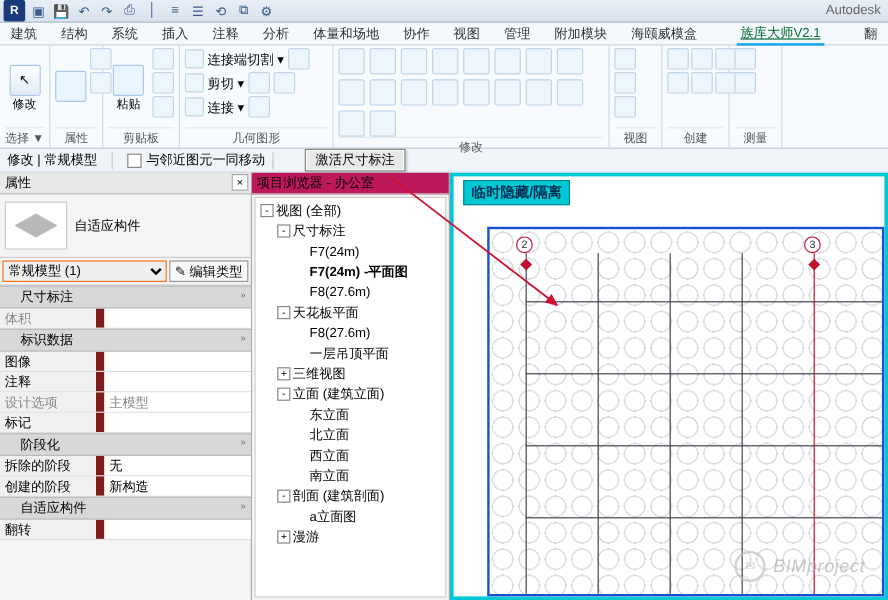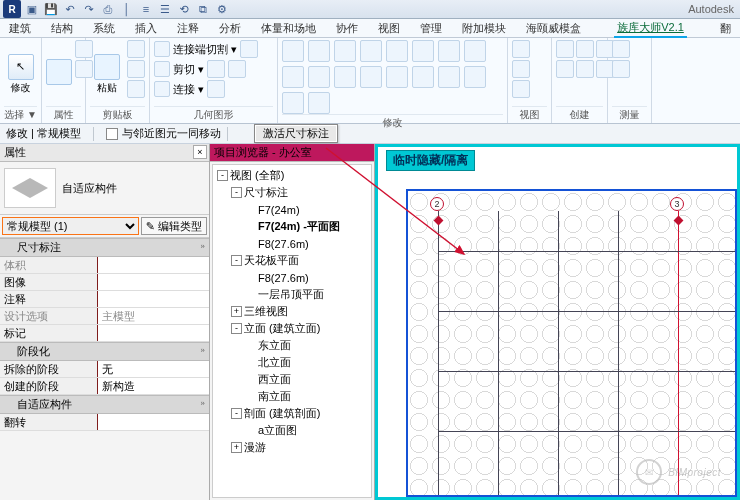--- a/index.html
+++ b/index.html
@@ -42,21 +42,21 @@
 .propcol .close { position: absolute; right: 2px; top: 1px; width: 14px; height: 14px; border: 1px solid #aaa; background: #fff; text-align: center; line-height: 12px; font-size: 9px; cursor: pointer; }
 .typebox { display: flex; align-items: center; gap: 6px; padding: 6px 4px; border-bottom: 1px solid #ccc; }
 .typebox .prev { width: 52px; height: 40px; background: #fff; border: 1px solid #ccc; display: flex; align-items: center; justify-content: center; }
 .typebox .prev svg { width: 40px; height: 24px; }
 .editrow { display: flex; align-items: center; padding: 2px 2px; border-bottom: 1px solid #ccc; gap: 2px; }
 .editrow select { flex: 1; height: 18px; font-size: 11px; border: 1px solid #f97316; }
 .editrow .etbtn { height: 18px; border: 1px solid #999; background: #f8f8f8; padding: 0 4px; display: flex; align-items: center; gap: 3px; cursor: pointer; font-size: 10px; }
 .pgroup { background: #d8d8d8; padding: 1px 17px; border-top: 1px solid #bbb; border-bottom: 1px solid #bbb; font-size: 11px; position: relative; font-family: Liberation Serif, serif; }
 .pgroup::after { content: "»"; position: absolute; right: 4px; top: 1px; color: #666; font-size: 9px; }
 .prow { display: flex; border-bottom: 1px solid #ddd; height: 17px; }
-.prow .k { width: 98px; padding: 1px 4px; border-right: 1px solid #7f1d1d; background: #f0f0f0; white-space: nowrap; overflow: hidden; }
+.prow .k { width: 87px; padding: 1px 4px; border-right: 7px solid #7f1d1d; background: #f0f0f0; white-space: nowrap; overflow: hidden; }
 .prow .v { flex: 1; padding: 1px 4px; background: #fff; }
 .prow .k.gray, .prow .v.gray { color: #888; }
 
 .browscol { width: 165px; background: #f4f4f4; border-right: 1px solid #aaa; display: flex; flex-direction: column; }
 .browscol .hdr { height: 18px; background: #be185d; border-bottom: 1px solid #bbb; padding: 1px 4px; position: relative; font-size: 11px; white-space: nowrap; overflow: hidden; }
 .tree { flex: 1; overflow: auto; background: #fff; margin: 2px; border: 1px solid #ccc; padding: 2px 0; }
 .tn { display: flex; align-items: center; height: 17px; cursor: pointer; white-space: nowrap; overflow: hidden; }
 .tn .tw { width: 11px; height: 11px; border: 1px solid #888; background: #fff; text-align: center; line-height: 9px; font-size: 9px; margin-right: 2px; }
 .tn .sp { display: inline-block; }
 .tn.bold { font-weight: bold; }
@@ -68,21 +68,21 @@
 .dotpat { position: absolute; inset: 0; background-image: radial-gradient(circle, rgba(0,0,0,0) 8px, #d0d0d0 8px, #d0d0d0 9px, rgba(0,0,0,0) 9px); background-size: 22px 22px; opacity: .8; }
 .gridlines { position: absolute; inset: 0; }
 .gl { position: absolute; background: #445; }
 .gl.v { width: 1px; top: 20px; bottom: 0; }
 .gl.h { height: 1px; left: 30px; right: 0; }
 .gv-red { position: absolute; width: 1px; top: 20px; bottom: 0; background: #d01030; }
 .gridbubble { position: absolute; width: 14px; height: 14px; border: 1px solid #c01030; border-radius: 50%; background: #fff; font-size: 9px; text-align: center; line-height: 12px; color: #333; top: 6px; }
 .ghandle { position: absolute; width: 7px; height: 7px; background: #c01030; transform: rotate(45deg); top: 26px; }
 .watermark { position: absolute; right: 16px; bottom: 12px; display: flex; align-items: center; gap: 6px; opacity: .65; }
 .watermark .circ { width: 26px; height: 26px; border-radius: 50%; border: 2px solid #bbb; display: flex; align-items: center; justify-content: center; color: #bbb; font-size: 10px; }
-.watermark .txt { color: #aaa; font-size: 10px; font-style: italic; letter-spacing: .5px; text-align: center; }
+.watermark .txt { color: #aaa; font-size: 15px; font-style: italic; letter-spacing: .5px; text-align: center; }
 
 .browscol::-webkit-scrollbar, .tree::-webkit-scrollbar, .propcol::-webkit-scrollbar { width: 14px; }
 </style>
 </head>
 <body>
 
 <div class="titlebar">
   <div class="logo">R</div>
   <div class="qat">
     <span class="qat-ico">▣</span>
@@ -270,20 +270,21 @@
           <span>编辑类型</span>
         </div>
     </div>
 
     <div class="pgroup">尺寸标注</div>
     <div class="prow">
         <div class="k gray">体积</div>
         <div class="v gray"></div>
       </div>
 
+    <div class="pgroup">标识数据</div>
     <div class="prow">
         <div class="k">图像</div>
         <div class="v"></div>
       </div>
     <div class="prow">
         <div class="k">注释</div>
         <div class="v"></div>
       </div>
     <div class="prow">
         <div class="k gray">设计选项</div>

